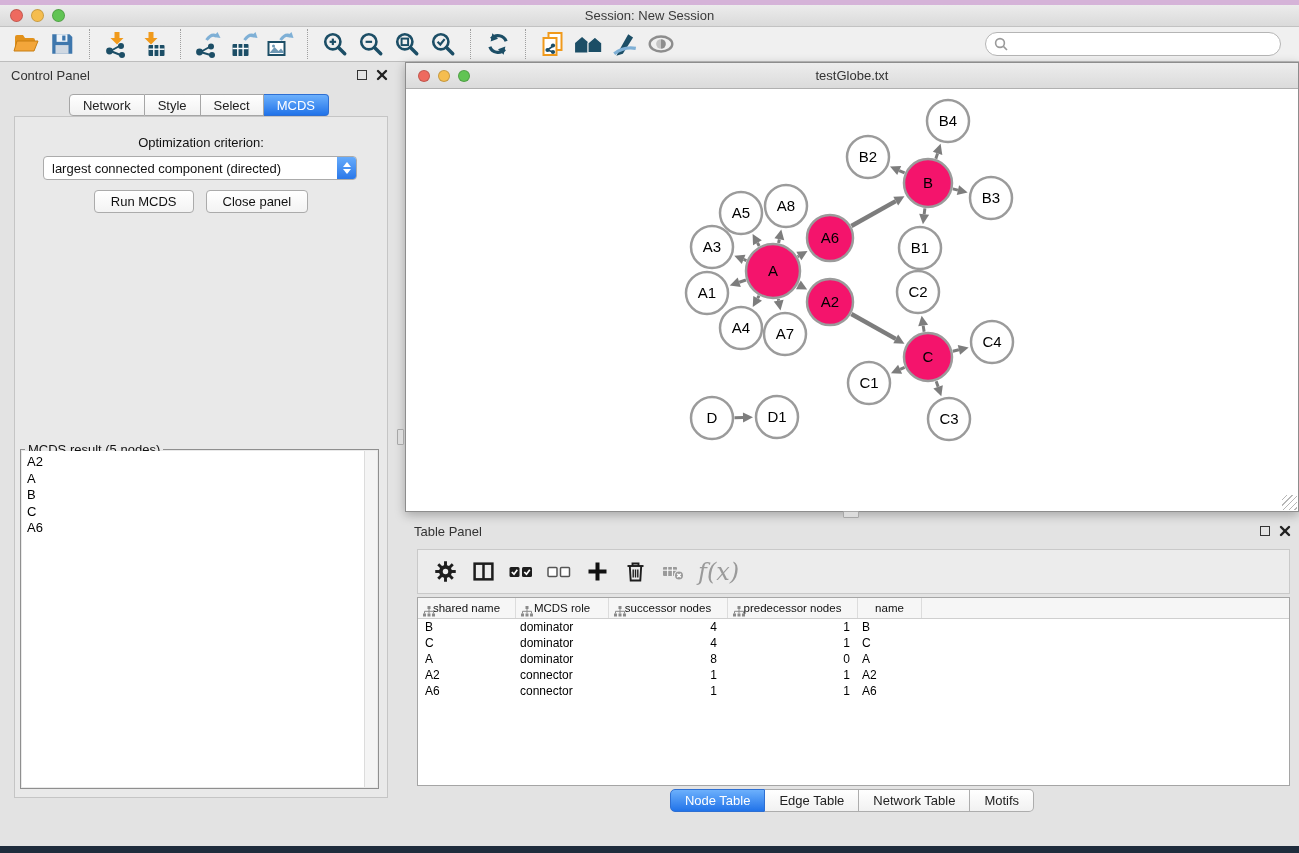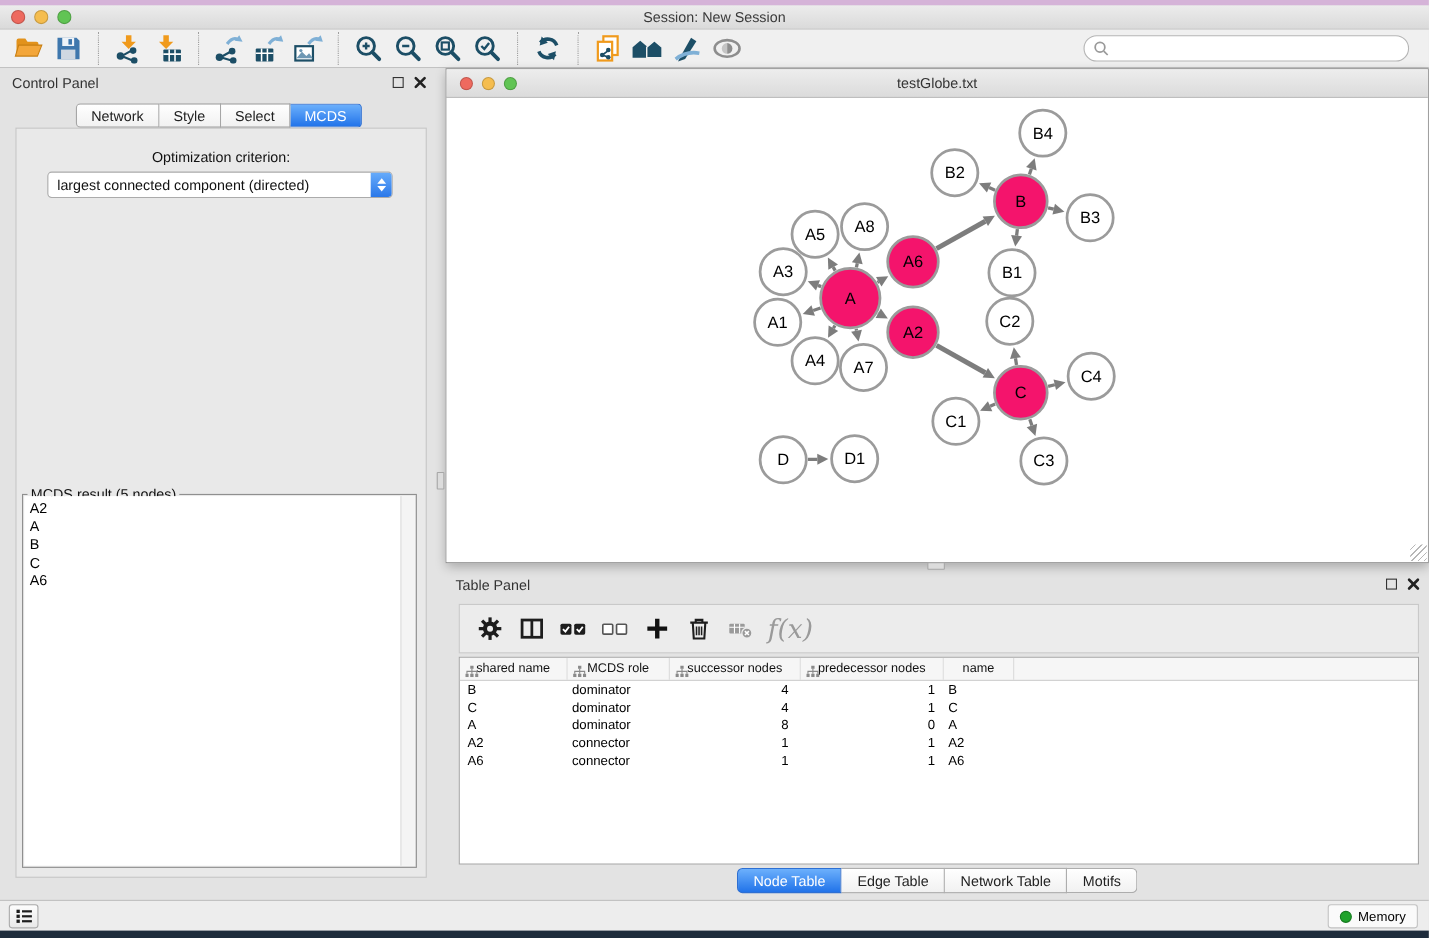--- a/index.html
+++ b/index.html
@@ -319,20 +319,24 @@
         <div class="cp-tab active">MCDS</div>
       </div>
       <div class="cp-content">
         <div class="opt-label">Optimization criterion:</div>
         <div class="dropdown">
           <span class="dd-text">largest connected component (directed)</span>
           <span class="dd-stepper">
             <span class="dd-up"></span>
               <span class="dd-down"></span>
           </span>
+        </div>
+        <div class="cp-buttons">
+          <button class="btn">Run MCDS</button>
+          <button class="btn">Close panel</button>
         </div>
         <div class="mcds-fieldset">
           <span class="legend">MCDS result (5 nodes)</span>
           <div class="mcds-list-wrap">
             <ul class="mcds-list" id="mcds-list">
                 <li>A2</li>
                 <li>A</li>
                 <li>B</li>
                 <li>C</li>
                 <li>A6</li>
@@ -630,33 +634,15 @@
       </div>
       <div class="tp-tabs">
         <div class="tp-tab active">Node Table</div>
         <div class="tp-tab">Edge Table</div>
         <div class="tp-tab">Network Table</div>
         <div class="tp-tab">Motifs</div>
       </div>
     </div>
   </div>
 
-  <div class="statusbar">
-    <button class="list-btn">
-      <svg width="16" height="14" viewBox="0 0 16 14">
-        <g fill="#1d1d1d">
-          <rect x="1" y="1" width="3" height="3"></rect>
-            <rect x="6" y="1.5" width="9" height="2"></rect>
-          <rect x="1" y="5.5" width="3" height="3"></rect>
-            <rect x="6" y="6" width="9" height="2"></rect>
-          <rect x="1" y="10" width="3" height="3"></rect>
-            <rect x="6" y="10.5" width="9" height="2"></rect>
-        </g>
-      </svg>
-    </button>
-    <button class="memory-btn">
-      <span class="memory-dot"></span>
-      <span>Memory</span>
-    </button>
-  </div>
 
   <div class="desk-bottom"></div>
 </div>
 
 </body></html>

